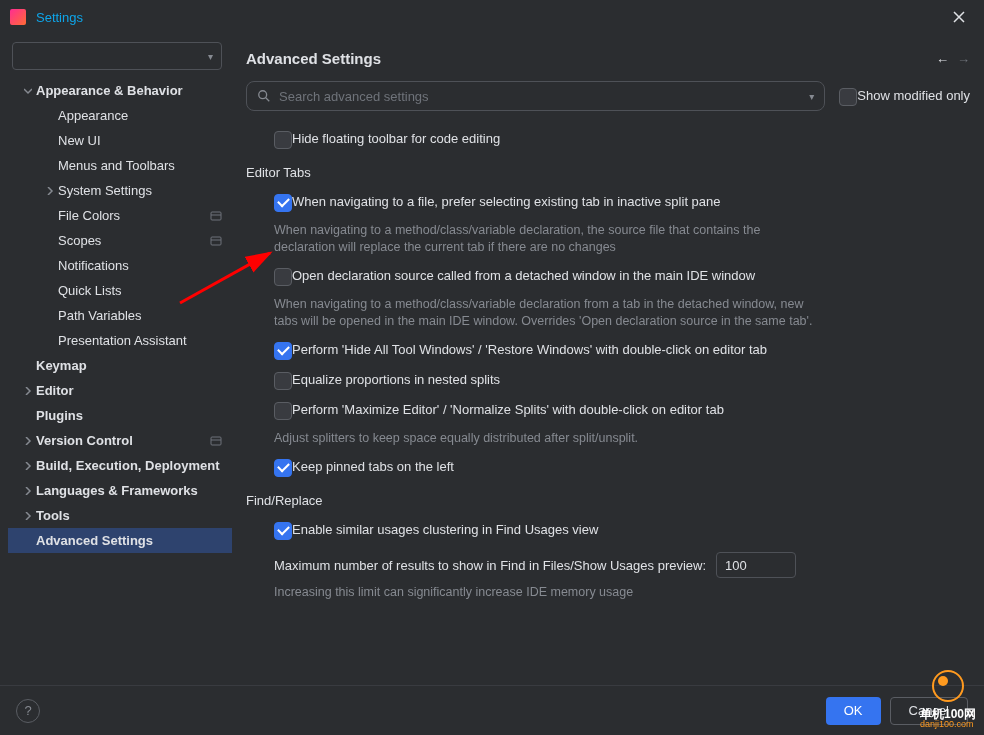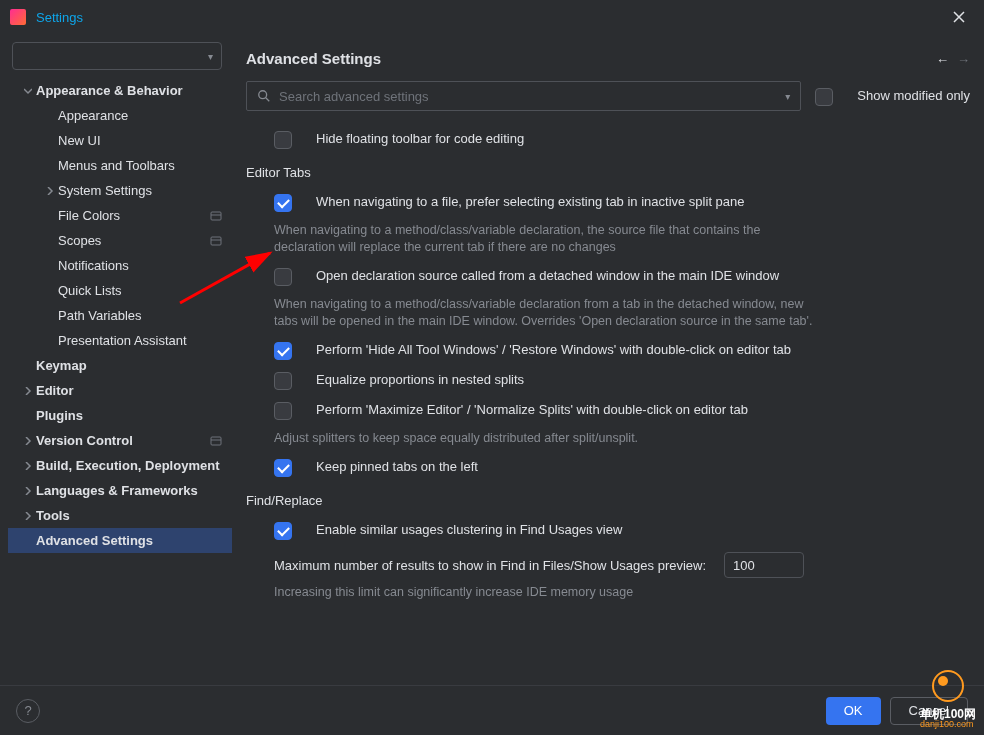--- a/index.html
+++ b/index.html
@@ -106,33 +106,33 @@
 
 .search-row {
   display: flex; align-items: center; gap: 14px;
   margin-bottom: 18px;
 }
 .content-search {
   flex: 1;
   display: flex; align-items: center;
   background: #2b2d30;
   border: 1px solid #4e5157;
-  border-radius: 2px;
+  border-radius: 8px;
   height: 30px;
   padding: 0 10px;
 }
 .content-search svg { width: 14px; height: 14px; color: #868a91; margin-right: 8px; }
 .content-search input {
   background: transparent; border: none; outline: none;
   color: #dfe1e5; font-size: 13px; flex: 1;
 }
 .content-search input::placeholder { color: #6f737a; }
 
 .chk-row {
-  display: flex; align-items: flex-end; gap: 24px;
+  display: flex; align-items: center; gap: 0;
   margin-bottom: 10px;
 }
 .chk {
   width: 18px; height: 18px;
   border-radius: 4px;
   border: 1px solid #5a5d63;
   background: #393b40;
   flex-shrink: 0;
   display: flex; align-items: center; justify-content: center;
   margin-top: 1px;
@@ -157,21 +157,21 @@
   max-width: 550px;
 }
 .section-title {
   color: #dfe1e5;
   font-size: 13px;
   margin: 16px 0 12px 0;
 }
 .indent { margin-left: 28px; }
 
 .num-row {
-  display: flex; align-items: center; gap: 18px;
+  display: flex; align-items: center; gap: 10px;
   margin: 12px 0 6px 28px;
 }
 .num-input {
   width: 80px; height: 26px;
   background: #2b2d30;
   border: 1px solid #4e5157;
   border-radius: 4px;
   color: #dfe1e5;
   padding: 0 8px;
   font-size: 13px;

